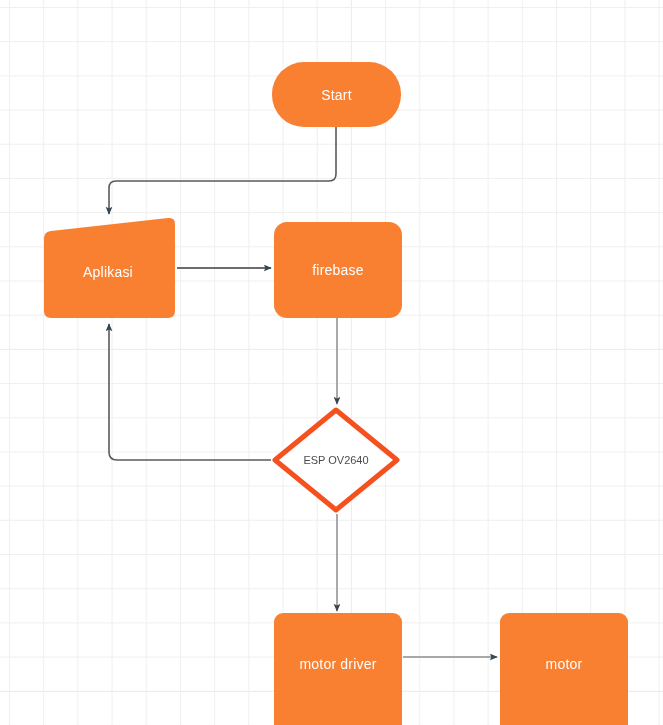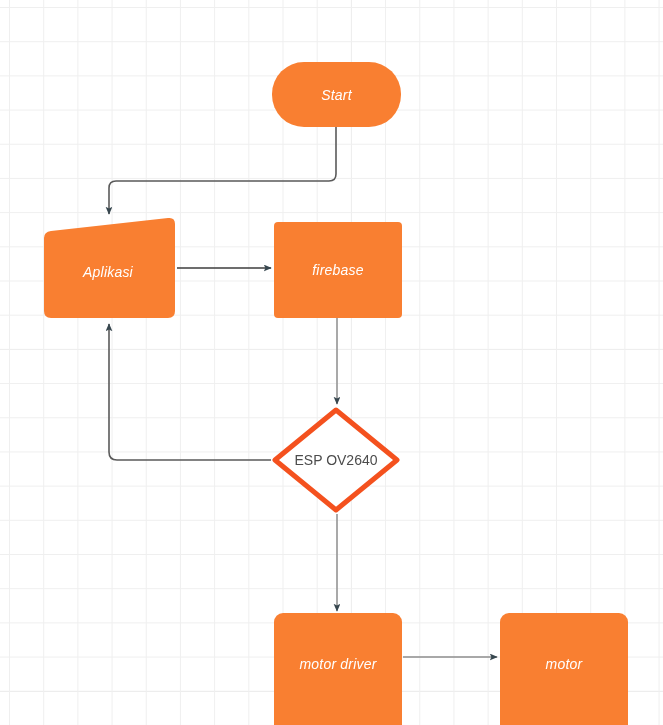--- a/index.html
+++ b/index.html
@@ -35,30 +35,29 @@
     pointer-events: none;
   }
   .node {
     position: absolute;
     display: flex;
     align-items: center;
     justify-content: center;
     box-sizing: border-box;
   }
   .node-label {
-    font-style: italic;
     color: #ffffff;
     font-size: 14px;
     letter-spacing: 0.2px;
     white-space: nowrap;
   }
   .node-label-dark {
     font-style: normal;
     color: #4c4c4c;
-    font-size: 14px;
+    font-size: 11px;
     white-space: nowrap;
   }
   
   #node-start {
     left: 272px;
     top: 62px;
     width: 129px;
     height: 65px;
     background: #f97f31;
     border-radius: 32px;
@@ -84,21 +83,21 @@
     margin-left: -4px;
     text-align: center;
   }
   
   #node-firebase {
     left: 274px;
     top: 222px;
     width: 128px;
     height: 96px;
     background: #f97f31;
-    border-radius: 4px;
+    border-radius: 13px;
   }
   
   #node-esp {
     left: 271px;
     top: 406px;
     width: 130px;
     height: 108px;
   }
   #node-esp .shape-svg {
     position: absolute;

